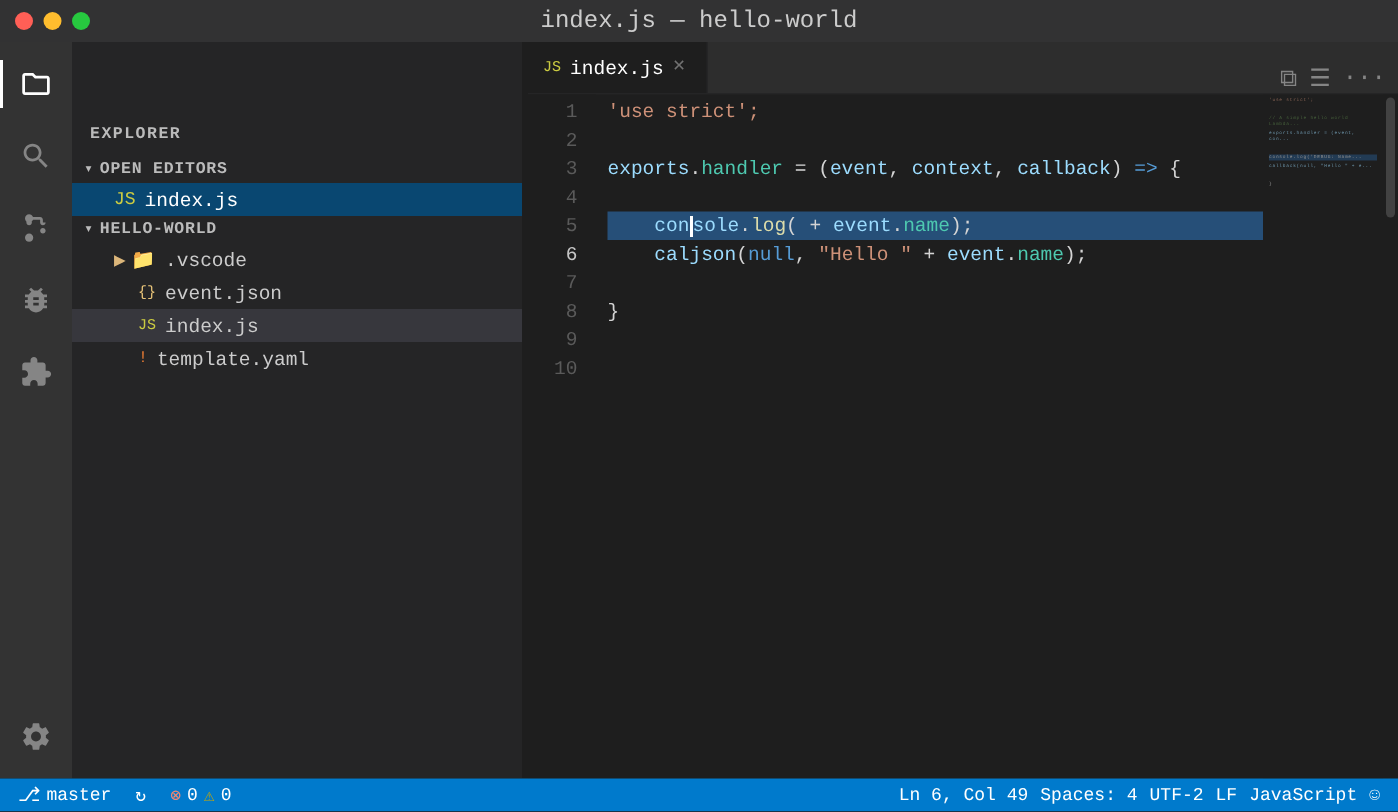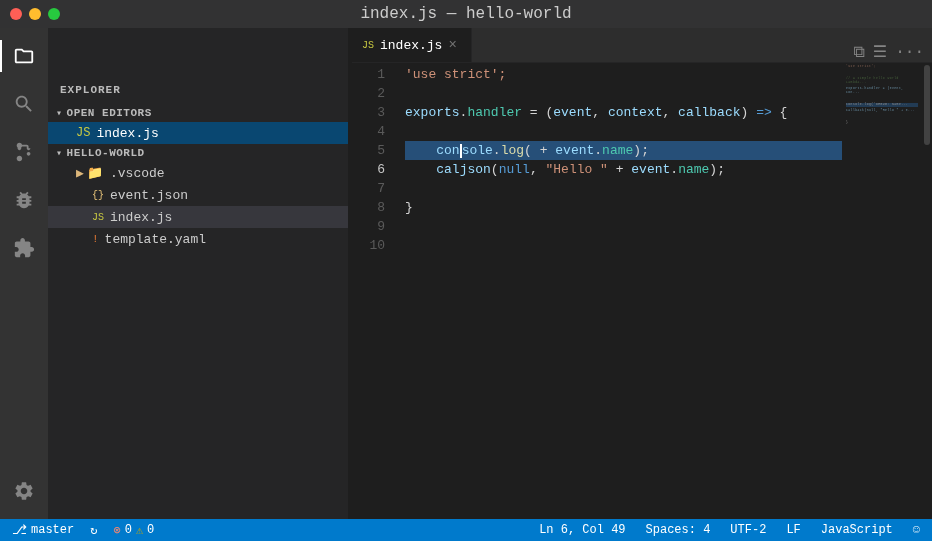--- a/index.html
+++ b/index.html
@@ -314,21 +314,21 @@
     }
     .status-left {
       display: flex;
       align-items: center;
       gap: 8px;
     }
     .status-right {
       margin-left: auto;
       display: flex;
       align-items: center;
-      gap: 12px;
+      gap: 0;
     }
     .status-item {
       display: flex;
       align-items: center;
       gap: 4px;
       cursor: pointer;
       padding: 0 4px;
     }
     .branch-icon { font-size: 13px; }
 

